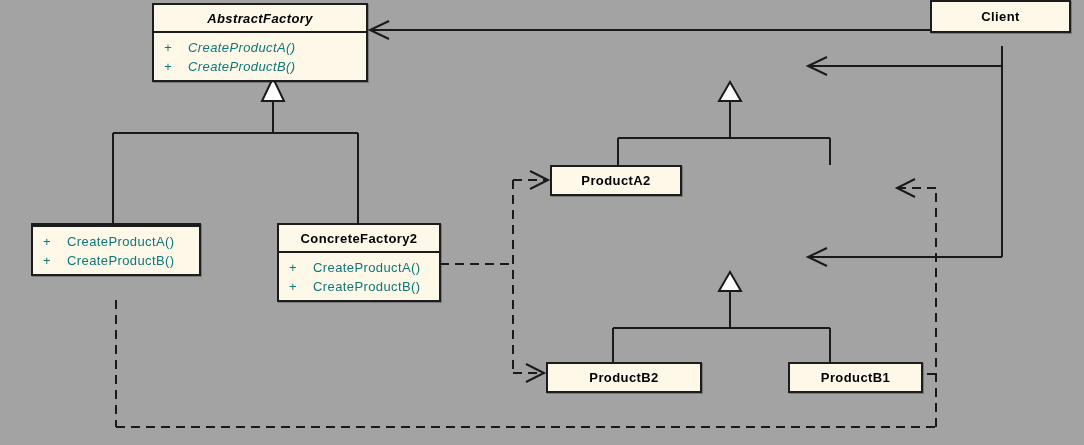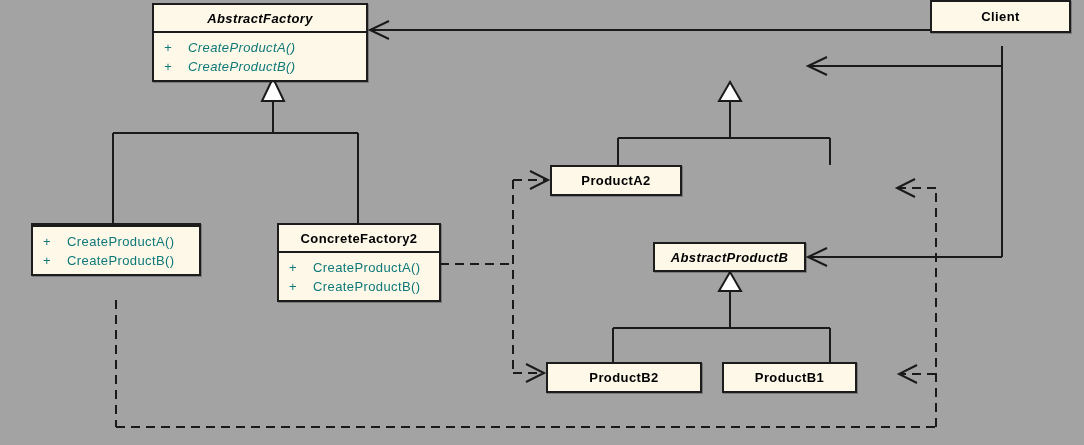--- a/index.html
+++ b/index.html
@@ -128,29 +128,26 @@
   <div class="uml-class simple" style="left:930px; top:0; width:141px; height:33px;">
     <div class="uml-title">Client</div>
   </div>
 
 
   <div class="uml-class simple" style="left:550px; top:165px; width:132px; height:31px;">
     <div class="uml-title">ProductA2</div>
   </div>
 
 
-  <div class="uml-class simple abstract" style="left:653px; top:242px; width:153px; height:30px;">
-    <div class="uml-title">AbstractProductB</div>
-  </div>
 
   <div class="uml-class simple" style="left:546px; top:362px; width:156px; height:31px;align-items:center;">
     <div class="uml-title">ProductB2</div>
   </div>
 
-  <div class="uml-class simple" style="left:722px; top:362px; width:135px; height:31px;">
+  <div class="uml-class simple" style="left:788px; top:362px; width:135px; height:31px;">
     <div class="uml-title">ProductB1</div>
   </div>
 
   <div class="uml-class" style="left:31px; top:223px; width:170px;">
     <div class="uml-methods">
       <div class="uml-method">
         <span class="vis">+</span>
         <span>CreateProductA()</span>
       </div>
       <div class="uml-method">

